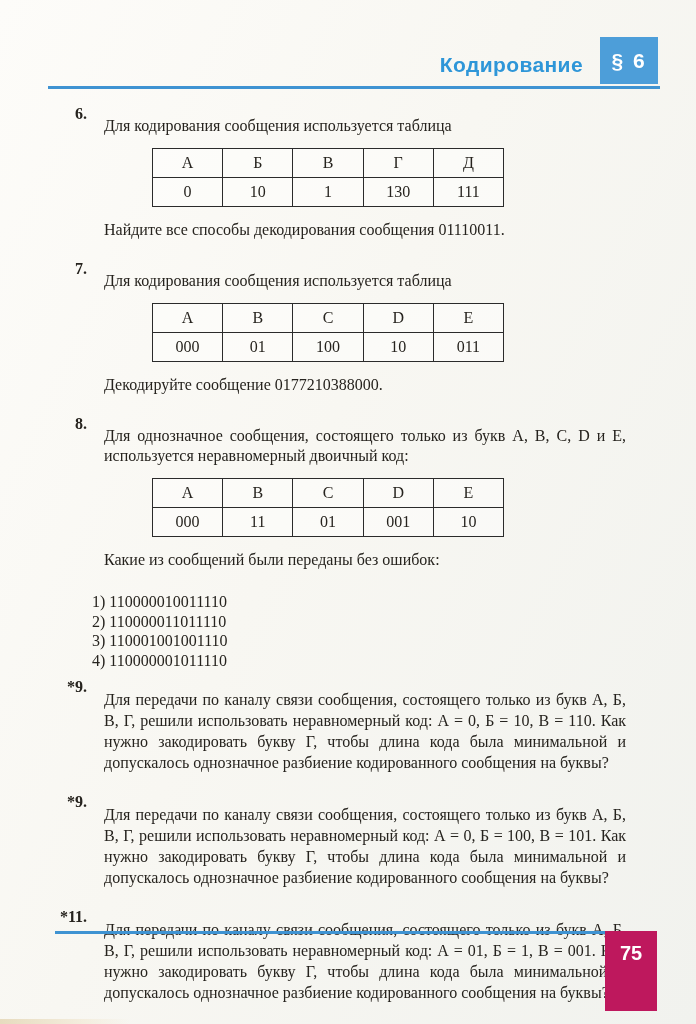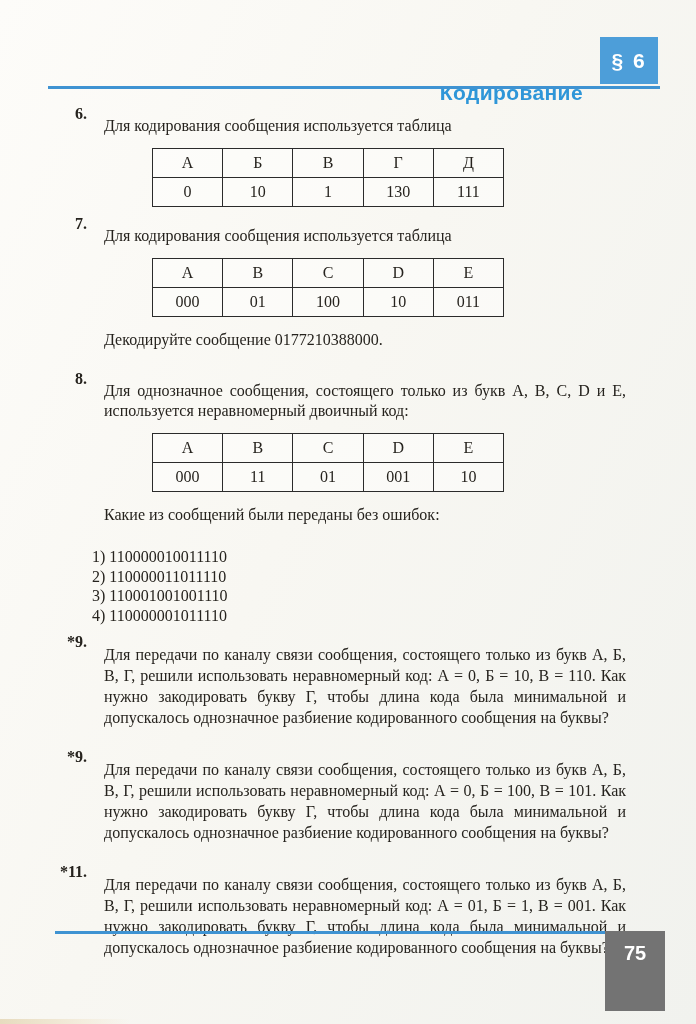--- a/index.html
+++ b/index.html
@@ -12,21 +12,20 @@
     overflow:hidden;
   }
   .page { position:absolute; inset:0; }
 
   
   .header-title {
     position:absolute; top:53px; right:113px;
     font-family:"Liberation Sans", sans-serif;
     font-weight:bold; font-size:21px; letter-spacing:.4px;
     color:#2e96d8;
-    margin-top:28px;
   }
   .badge {
     position:absolute; left:600px; top:37px; width:58px; height:47px;
     background:#4d9ed9; color:#ffffff;
     font-family:"Liberation Sans", sans-serif;
     font-weight:bold; font-size:21px;
     display:flex; align-items:center; justify-content:center;
     letter-spacing:2px;
   }
   .rule-top { position:absolute; left:48px; top:86px; width:612px; height:3px; background:#3f93d2; }
@@ -49,22 +48,22 @@
   }
   .followup { margin-top:13px !important; }
   .question { margin-top:13px !important; }
   .options { margin-top:22px; line-height:19.5px; }
   .option { white-space:nowrap; }
   .starred { margin-top:6px; }
 
   
   .rule-bottom { position:absolute; left:55px; top:931px; width:550px; height:3px; background:#3f93d2; }
   .pagenum-block {
-    position:absolute; left:605px; top:931px; width:60px; height:80px;
-    background:#737373; color:#ffffff;
+    position:absolute; left:605px; top:931px; width:52px; height:80px;
+    background:#be185d; color:#ffffff;
     font-family:"Liberation Sans", sans-serif; font-weight:bold; font-size:20px;
     text-align:center; padding-top:11px; box-sizing:border-box;
   }
   .corner-sliver {
     position:absolute; left:0; bottom:0; width:130px; height:5px;
     background:linear-gradient(90deg,#e0cfa8,#f2ead6 65%,rgba(255,255,255,0));
     opacity:.7;
   }
 </style>
 </head>
@@ -93,20 +92,21 @@
           </tr>
           <tr>
             <td>0</td>
             <td>10</td>
             <td>1</td>
             <td>130</td>
             <td>111</td>
           </tr>
           </tbody>
         </table>
+        <p class="followup">Найдите все способы декодирования сообщения 01110011.</p>
       </div>
     </section>
 
     <section class="problem">
       <div class="pnum">7.</div>
       <div class="pbody">
         <p class="ptext">Для кодирования сообщения используется таблица</p>
         <table class="code">
           <tbody>
           <tr>

